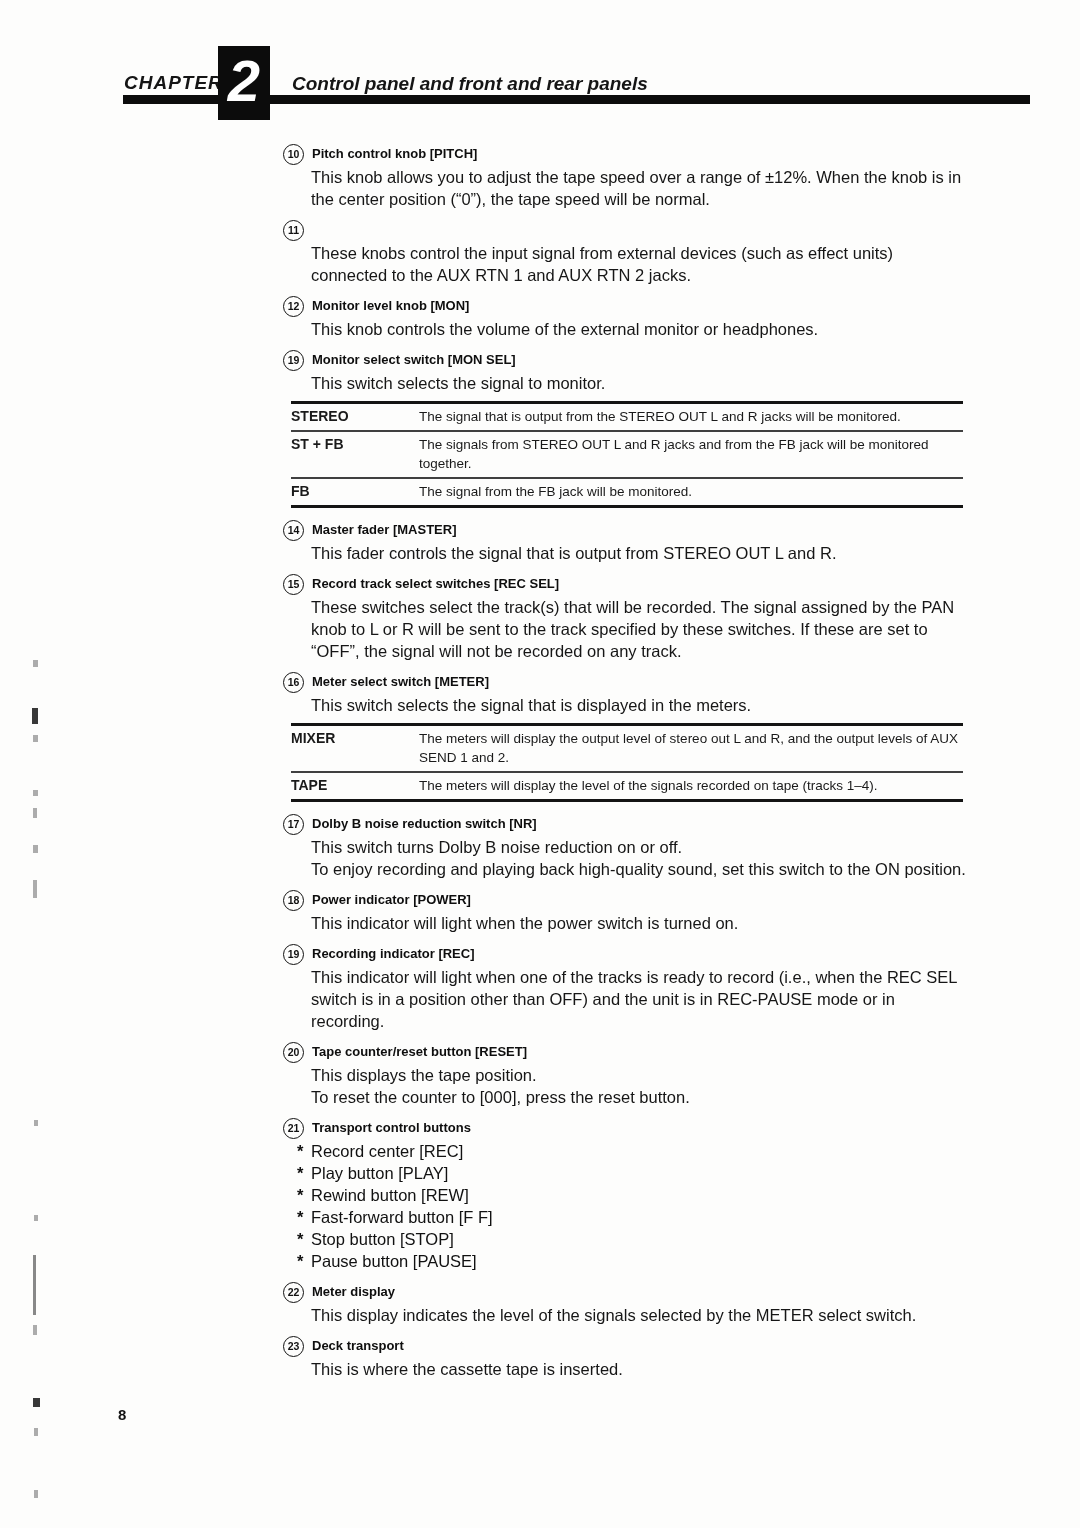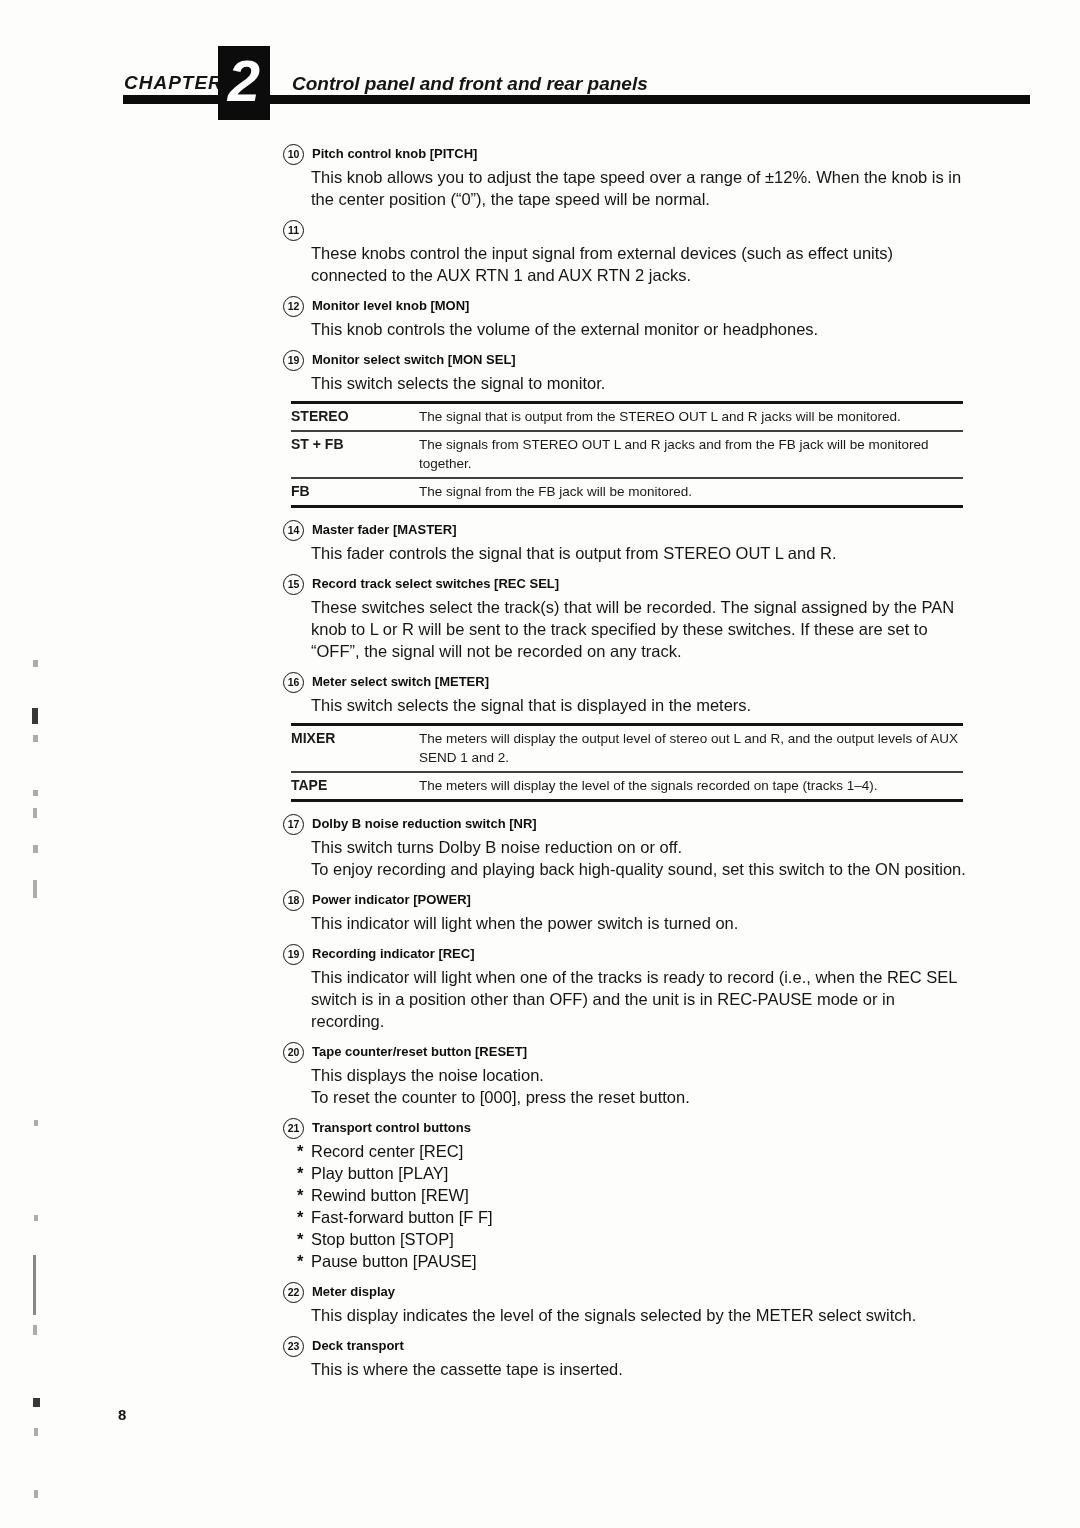--- a/index.html
+++ b/index.html
@@ -183,21 +183,21 @@
         <span class="item-title">Recording indicator [REC]</span>
       </div>
       <p class="item-body">This indicator will light when one of the tracks is ready to record (i.e., when the REC SEL switch is in a position other than OFF) and the unit is in REC-PAUSE mode or in recording.</p>
     </section>
 
     <section class="item">
       <div class="item-head">
         <span class="circ">20</span>
         <span class="item-title">Tape counter/reset button [RESET]</span>
       </div>
-      <p class="item-body">This displays the noise location.</p>
+      <p class="item-body">This displays the tape position.</p>
       <p class="item-body">To reset the counter to [000], press the reset button.</p>
     </section>
 
     <section class="item">
       <div class="item-head">
         <span class="circ">21</span>
         <span class="item-title">Transport control buttons</span>
       </div>
       <div class="bullet">
         <span class="mark">*</span>

